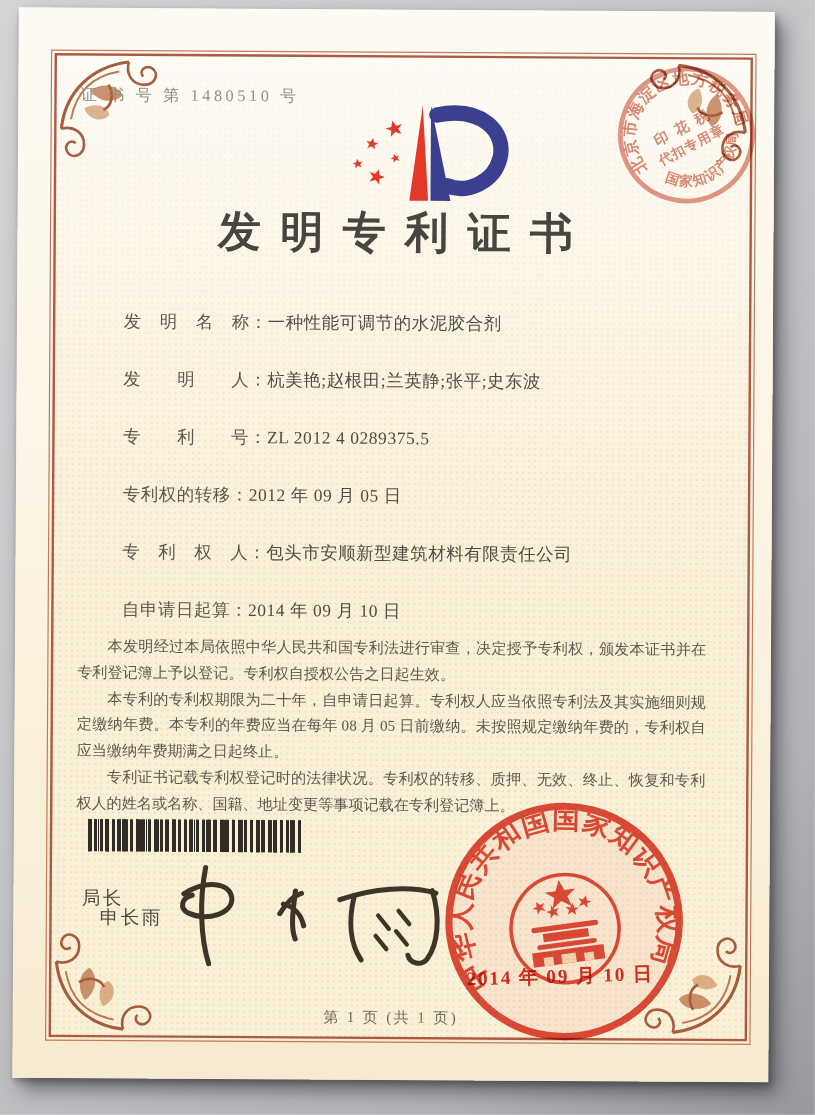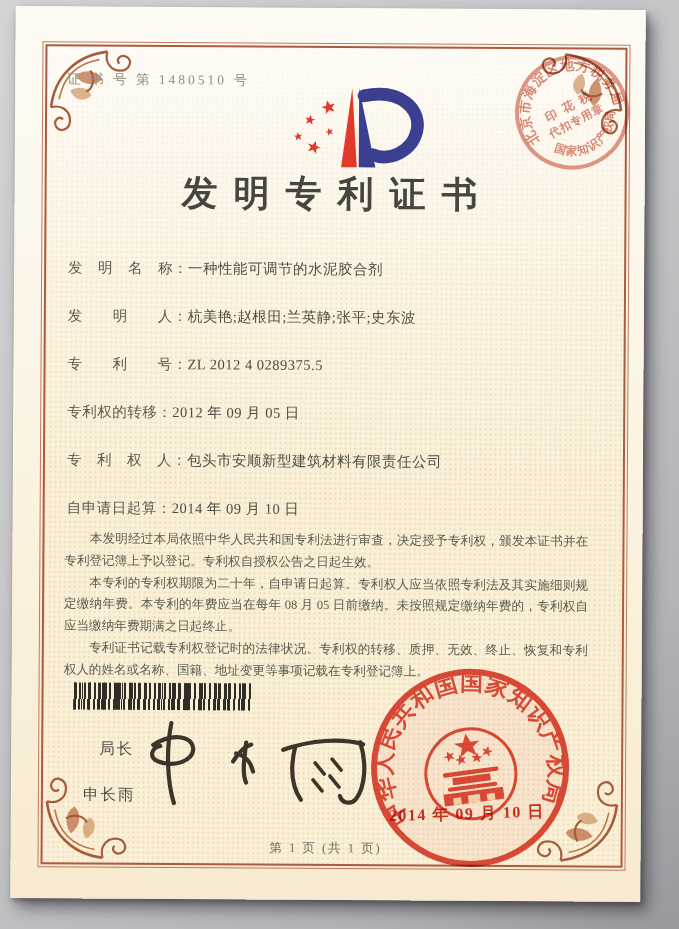--- a/index.html
+++ b/index.html
@@ -35,37 +35,37 @@
   .corner.bl{left:30px;bottom:35px;transform:rotate(270deg);}
 
   .cert-no{position:absolute;left:52px;top:64px;font-size:13.5px;letter-spacing:3px;color:#8f8f82;}
   .logo{position:absolute;left:268px;top:68px;width:148px;height:98px;}
   .title{
     position:absolute;left:0;top:162px;width:100%;text-align:center;
     font-size:36px;font-weight:bold;color:#474540;letter-spacing:16px;text-indent:16px;
   }
   .fields{position:absolute;left:54px;top:252px;width:540px;color:#53524a;}
   .field-row{height:48px;font-size:14.5px;letter-spacing:.5px;white-space:nowrap;}
-  .field-label{color:#5a594f;}
+  .field-label{color:#5a594f;margin-left:35px;}
   .field-value{color:#4e4d45;}
   .body-text{
     position:absolute;left:52px;top:522px;width:524px;
     font-size:12.6px;line-height:21.8px;color:#5b5a50;text-align:justify;
   }
   .body-text p{margin:0;text-indent:2em;}
   .barcode{
     position:absolute;left:62px;top:676px;width:178px;height:27px;
     background-image:
       repeating-linear-gradient(90deg,#15130f 0 2px,transparent 2px 5px),
       repeating-linear-gradient(90deg,#15130f 0 1px,transparent 1px 8px),
       repeating-linear-gradient(90deg,#15130f 0 3px,transparent 3px 14px);
     opacity:.88;
   }
-  .sig-title{position:absolute;left:88px;top:732px;font-size:15.5px;color:#4c4b43;letter-spacing:2px;}
-  .sig-name{position:absolute;left:72px;top:778px;font-size:15.5px;color:#4c4b43;letter-spacing:2px;}
+  .sig-title{position:absolute;left:57px;top:732px;font-size:15.5px;color:#4c4b43;letter-spacing:2px;}
+  .sig-name{position:absolute;left:72px;top:748px;font-size:15.5px;color:#4c4b43;letter-spacing:2px;}
   .signature-svg{position:absolute;left:122px;top:698px;width:268px;height:104px;}
   .seal-svg{position:absolute;left:352px;top:652px;width:214px;height:214px;mix-blend-mode:multiply;}
   .seal-date{
     position:absolute;left:378px;top:795px;font-size:16px;font-weight:bold;color:#cf3526;
     letter-spacing:1.5px;transform:rotate(-2deg);mix-blend-mode:multiply;white-space:nowrap;
   }
   .tax-stamp-svg{position:absolute;left:494px;top:40px;width:126px;height:126px;mix-blend-mode:multiply;opacity:.92;}
   .footer{
     position:absolute;left:0;top:832px;width:100%;text-align:center;
     font-size:12.5px;color:#6d6c60;letter-spacing:2px;

